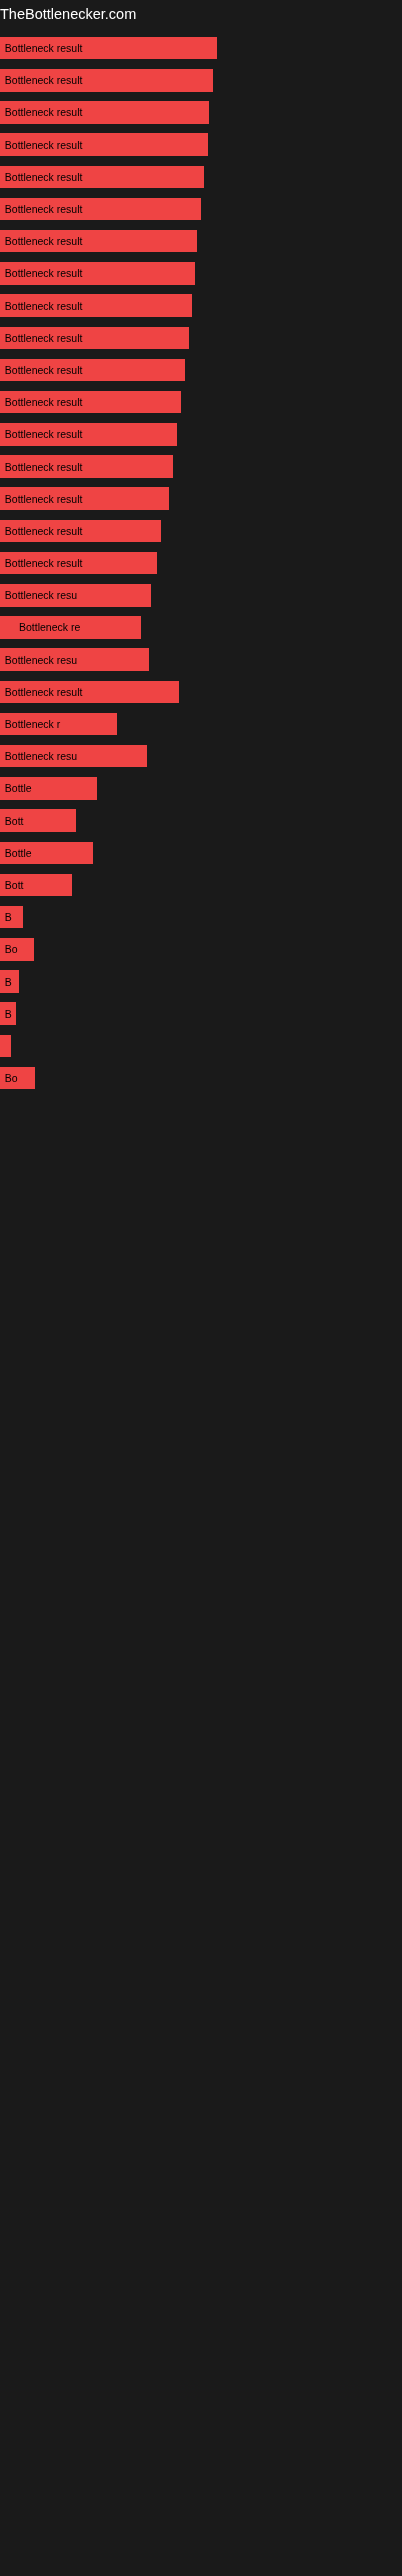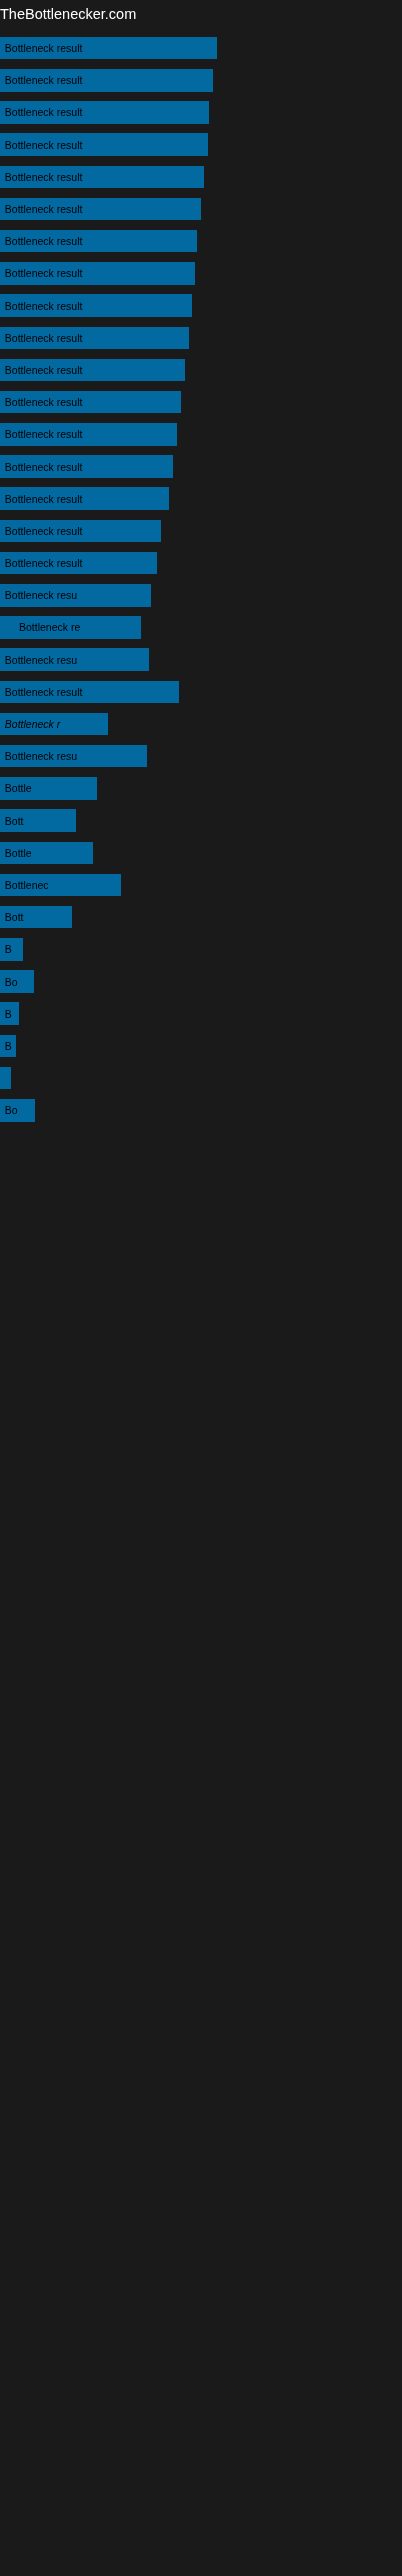--- a/index.html
+++ b/index.html
@@ -27,21 +27,21 @@
       flex-direction: column;
       gap: 0px;
     }
     .bar-row {
       display: flex;
       align-items: center;
       margin-bottom: 3.2px;
       height: 29px;
     }
     .bar {
-      background-color: #0369a1;
+      background-color: #ef4444;
       height: 22.5px;
       display: flex;
       align-items: center;
       padding-left: 4.8px;
       overflow: hidden;
       white-space: nowrap;
     }
     .bar-label {
       color: #000000;
       font-size: 10.5px;
@@ -155,21 +155,21 @@
       <div class="bar" style="width: 149px;">
         <span class="bar-label">Bottleneck resu</span>
       </div>
     </div>
     <div class="bar-row">
       <div class="bar" style="width: 179px;">
         <span class="bar-label">Bottleneck result</span>
       </div>
     </div>
     <div class="bar-row">
-      <div class="bar" style="width: 108px; font-style: italic;">
+      <div class="bar" style="width: 117px;">
         <span class="bar-label">Bottleneck r</span>
       </div>
     </div>
     <div class="bar-row">
       <div class="bar" style="width: 147px;">
         <span class="bar-label">Bottleneck resu</span>
       </div>
     </div>
     <div class="bar-row">
       <div class="bar" style="width: 97px;">
@@ -180,25 +180,20 @@
       <div class="bar" style="width: 76px;">
         <span class="bar-label">Bott</span>
       </div>
     </div>
     <div class="bar-row">
       <div class="bar" style="width: 93px;">
         <span class="bar-label">Bottle</span>
       </div>
     </div>
     <div class="bar-row">
-      <div class="bar" style="width: 121px;">
-        <span class="bar-label">Bottlenec</span>
-      </div>
-    </div>
-    <div class="bar-row">
       <div class="bar" style="width: 72px;">
         <span class="bar-label">Bott</span>
       </div>
     </div>
     <div class="bar-row">
       <div class="bar" style="width: 22.5px;">
         <span class="bar-label">B</span>
       </div>
     </div>
     <div class="bar-row">

